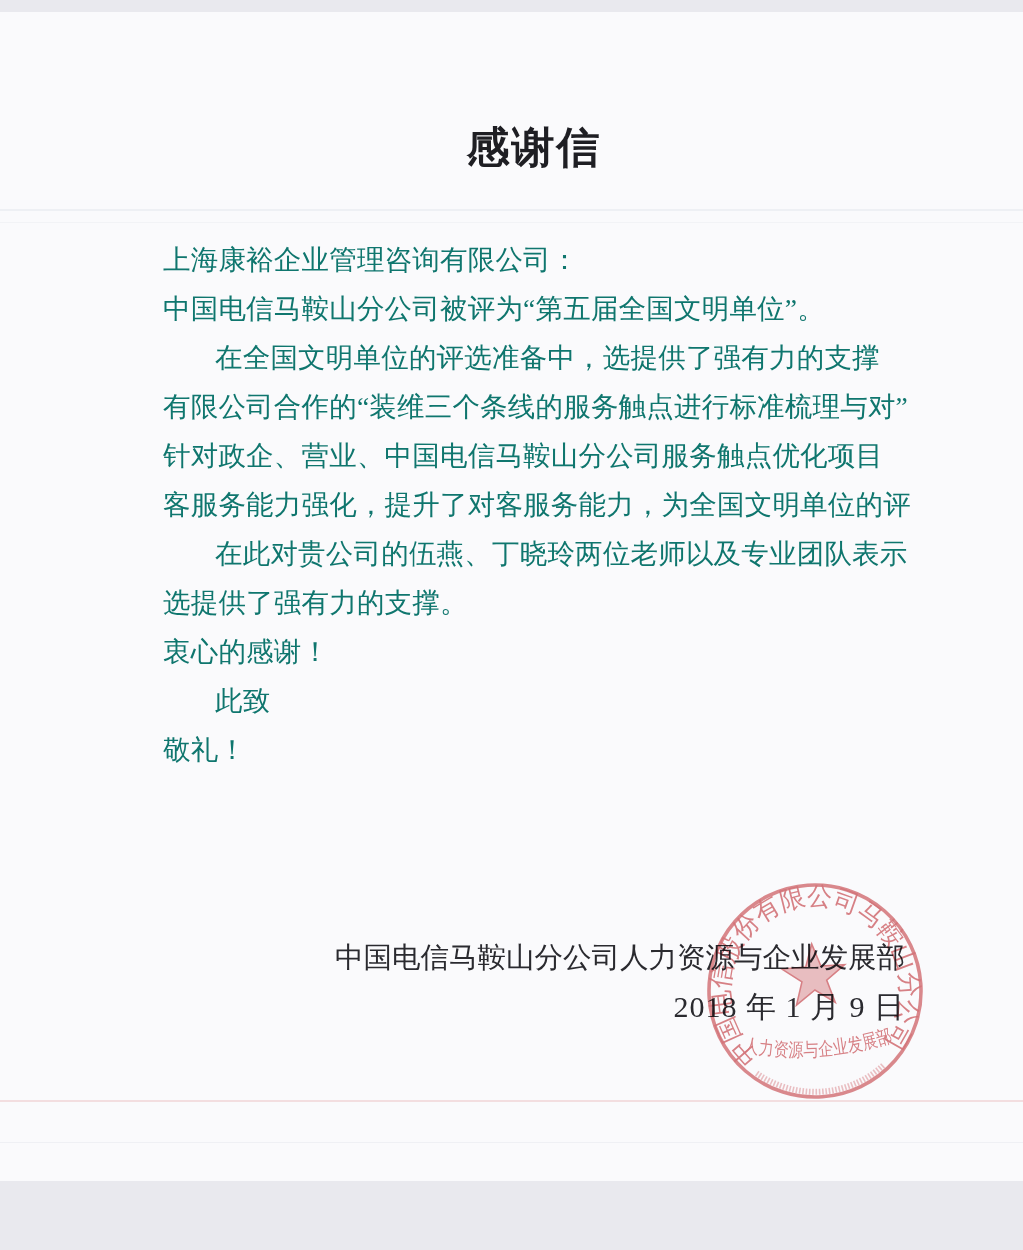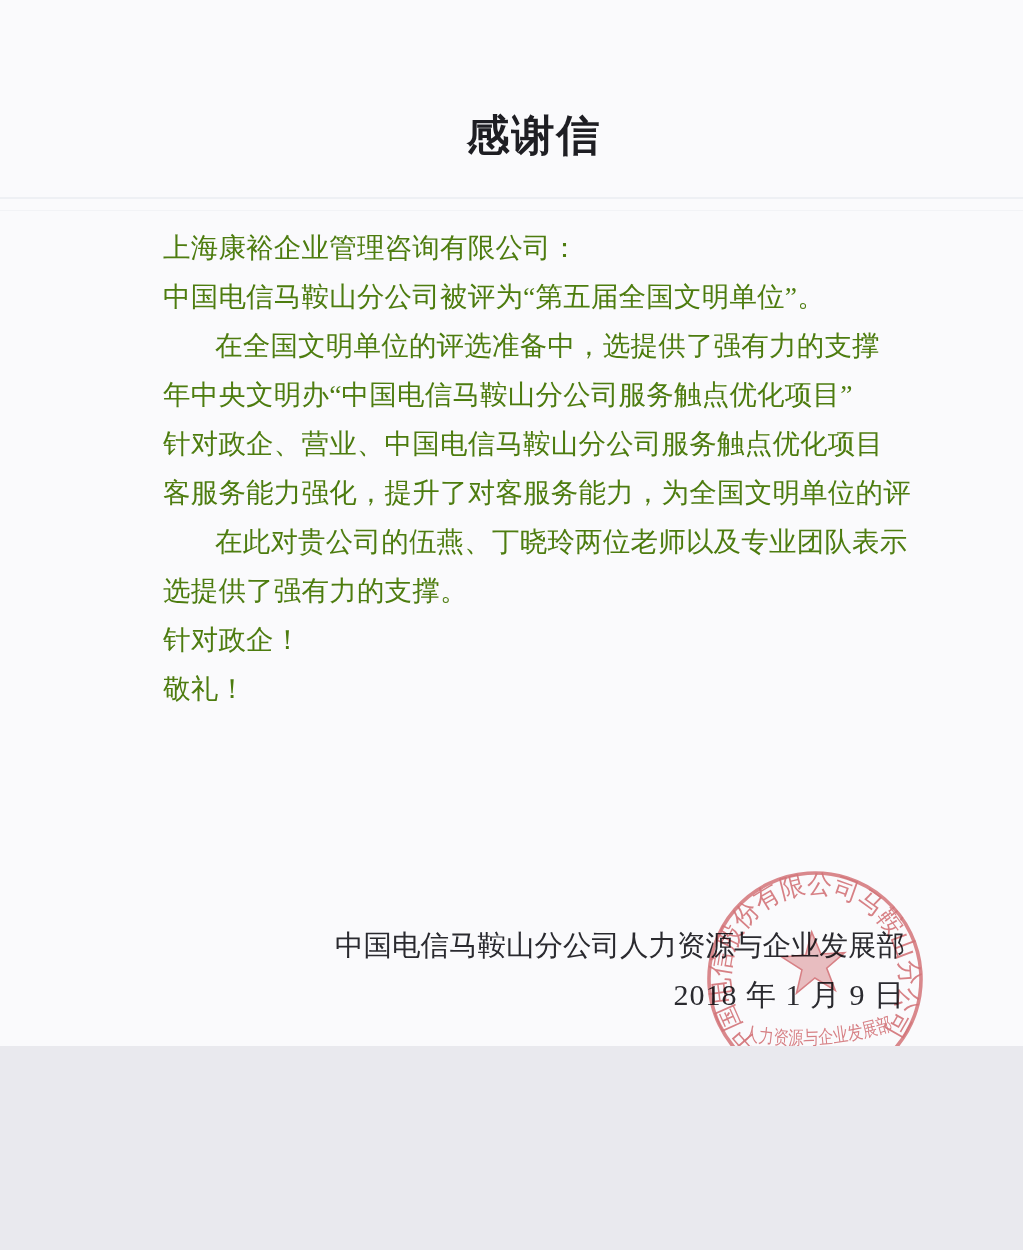--- a/index.html
+++ b/index.html
@@ -2,22 +2,22 @@
 <html><head>
 <meta charset="utf-8">
 <style>
   html,body{margin:0;padding:0;}
   body{
     background:#e9e9ee;
     font-family:"Liberation Serif","DejaVu Serif",serif;
   }
   .page{
     position:relative;
-    width:1023px;height:1046px;
-    margin:0 auto;
+    width:1023px;height:1169px;
+    margin:12px auto;
     background:#fafafc;
     overflow:hidden;
   }
   
   .scan-line{position:absolute;left:0;width:100%;height:2px;pointer-events:none;}
   .sl-1{top:197px;background:#eef0f4;}
   .sl-2{top:210px;background:#f2f3f6;height:1px;}
   .sl-3{top:1088px;background:#f3dee0;}
   .sl-4{top:1130px;background:#eff0f4;height:1px;}
   .sl-5{top:1212px;background:#f1f2f6;height:1px;}
@@ -28,21 +28,21 @@
     text-align:center;
     font-size:43px;line-height:56px;
     font-weight:700;
     letter-spacing:2px;
     color:#1e1e23;
   }
   .body-block{
     position:absolute;
     left:163px;top:223px;width:742px;
     font-size:27.5px;line-height:49px;
-    color:#4d7c0f;
+    color:#0f766e;
     letter-spacing:0.2px;
   }
   .line{white-space:nowrap;}
   .line.indent{text-indent:52px;}
 
   .sig-block{
     position:absolute;
     left:163px;width:742px;
     text-align:right;
     color:#2a2a2f;
@@ -71,26 +71,27 @@
   <div class="scan-line sl-3"></div>
   <div class="scan-line sl-4"></div>
   <div class="scan-line sl-5"></div>
 
   <div class="title">感谢信</div>
 
   <div class="body-block">
     <div class="line">上海康裕企业管理咨询有限公司：</div>
     <div class="line">中国电信马鞍山分公司被评为“第五届全国文明单位”。</div>
     <div class="line indent">在全国文明单位的评选准备中，选提供了强有力的支撑</div>
-    <div class="line">年中央文明办“中国电信马鞍山分公司服务触点优化项目”</div>
+    <div class="line">有限公司合作的“装维三个条线的服务触点进行标准梳理与对”</div>
     <div class="line">针对政企、营业、中国电信马鞍山分公司服务触点优化项目</div>
     <div class="line">客服务能力强化，提升了对客服务能力，为全国文明单位的评</div>
     <div class="line indent">在此对贵公司的伍燕、丁晓玲两位老师以及专业团队表示</div>
     <div class="line">选提供了强有力的支撑。</div>
-    <div class="line">针对政企！</div>
+    <div class="line">衷心的感谢！</div>
+    <div class="line indent">此致</div>
     <div class="line">敬礼！</div>
   </div>
 
   <div class="sig-block sig-dept">中国电信马鞍山分公司人力资源与企业发展部</div>
   <div class="sig-block sig-date">2018 年 1 月 9 日</div>
 
   <svg class="stamp" viewBox="-115 -115 230 230" xmlns="http://www.w3.org/2000/svg">
     <g fill="#cf565b" stroke="none" opacity="0.92">
 
       <circle r="106" fill="none" stroke="#cf565b" stroke-width="3.6" opacity="0.85"></circle>

